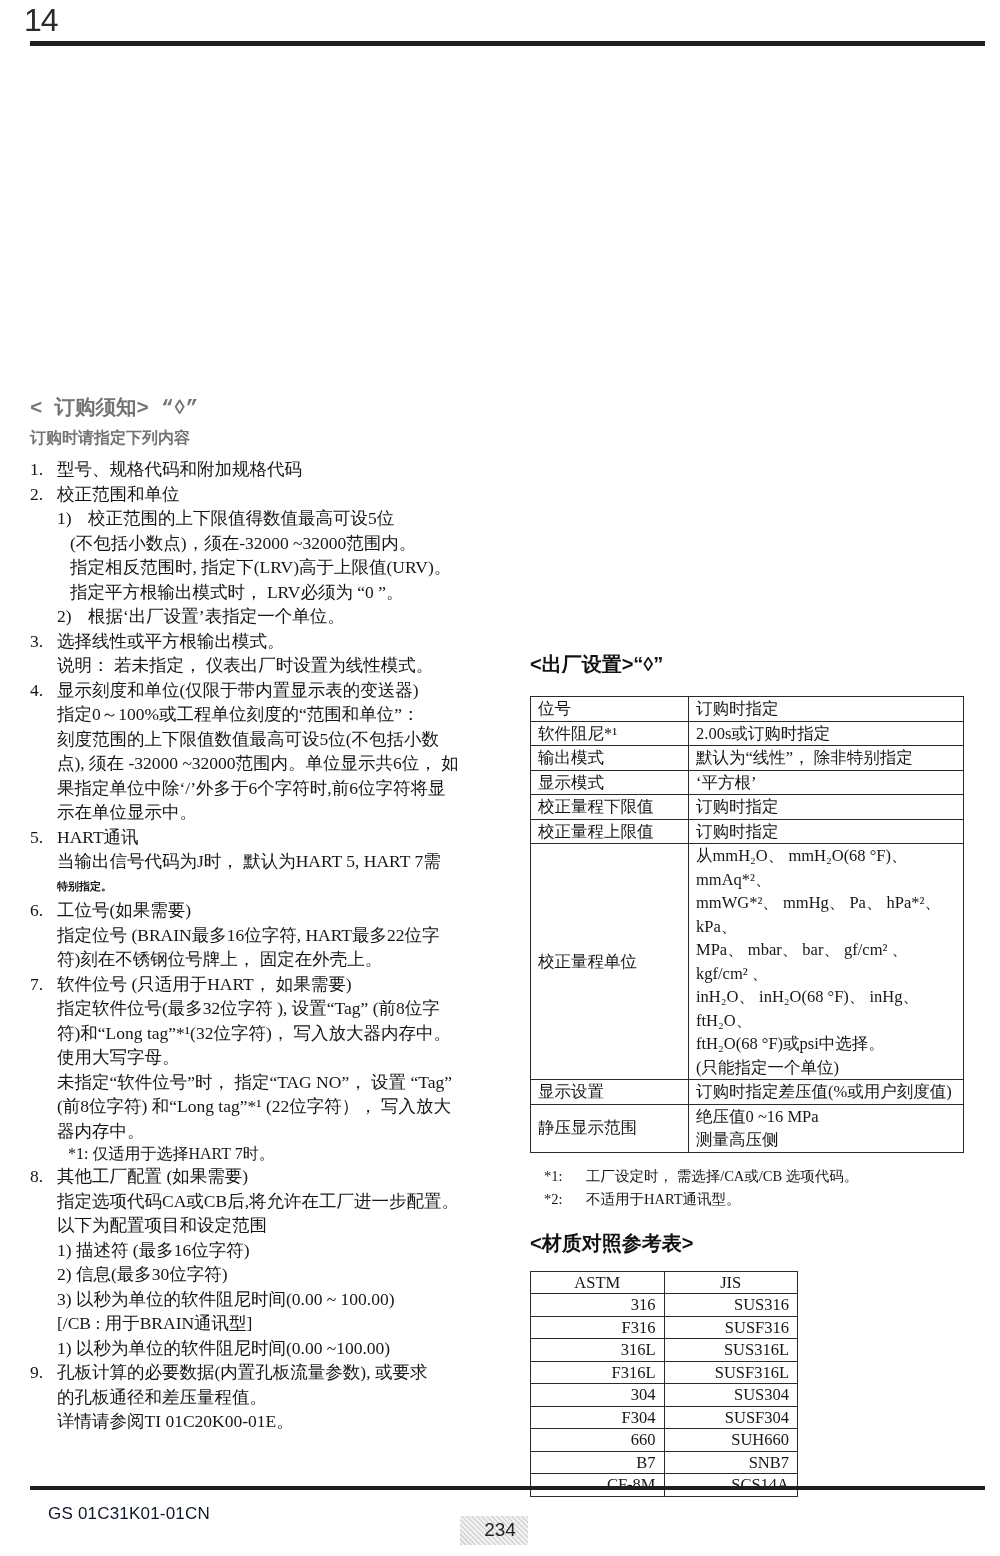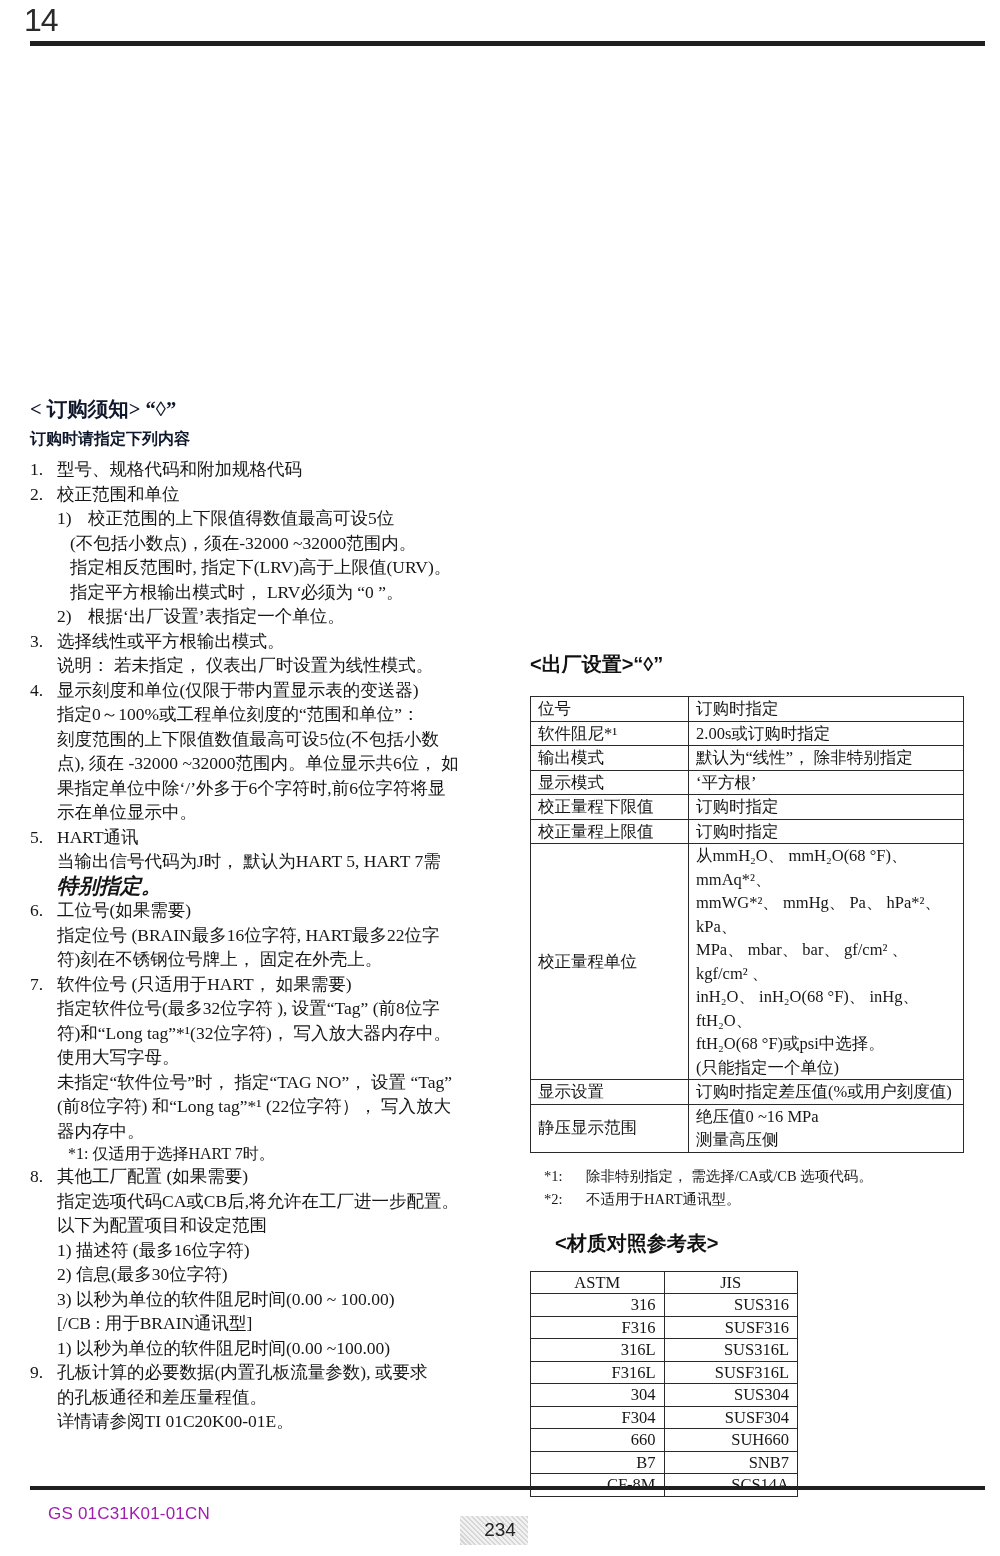--- a/index.html
+++ b/index.html
@@ -12,60 +12,60 @@
   .corner-num{
     position:absolute;left:24px;top:2px;
     font-family:"Liberation Sans","DejaVu Sans",sans-serif;
     font-size:32px;letter-spacing:-1px;color:#2a2a2a;font-weight:400;
   }
   .rule-top{position:absolute;left:30px;top:41px;width:955px;height:5px;background:#1f1f1f;}
   .rule-bottom{position:absolute;left:30px;top:1486px;width:955px;height:4px;background:#1f1f1f;}
   .footer-doc{
     position:absolute;left:48px;top:1504px;
     font-family:"Liberation Sans","DejaVu Sans",sans-serif;
-    font-size:17px;color:#a21caf;letter-spacing:0.2px;
+    font-size:17px;color:#0f172a;letter-spacing:0.2px;
   }
   .page-badge{
     position:absolute;left:460px;top:1516px;min-width:36px;
     padding:3px 10px 4px 22px;text-align:center;
     font-family:"Liberation Sans","DejaVu Sans",sans-serif;
     font-size:19px;color:#222;
     background:repeating-linear-gradient(45deg,#d6d6d6 0 1.5px,#f1f1f1 1.5px 3.5px);
   }
   
   .left-col{position:absolute;left:30px;top:394px;width:498px;font-size:17.5px;line-height:24.5px;}
-  .h1,.h2{font-family:Liberation Serif, serif;font-weight:bold;color:#0f172a;}
+  .h1,.h2{font-family:Liberation Mono, monospace;font-weight:bold;color:#737373;}
   .h1{font-size:20.5px;line-height:30px;}
   .h2{font-size:16px;line-height:30px;margin-bottom:3px;}
   .line{display:flex;}
   .num{flex:0 0 27px;}
   .num:empty{display:none;}
   .i-sub{margin-left:27px;}
   .i-sub .num{flex:0 0 31px;}
   .i-cont1{margin-left:27px;}
   .i-cont2{margin-left:40px;}
   .i-footnote{margin-left:38px;font-size:16px;line-height:21px;}
-  .bold{font-weight:bold;font-family:"Liberation Sans","DejaVu Sans",sans-serif;font-size:21px;font-style:italic;}
+  .bold{font-weight:bold;font-family:"Liberation Sans","DejaVu Sans",sans-serif;font-size:11px;}
   
   .right-col{position:absolute;left:530px;top:650px;width:436px;}
   .r-title{
     font-family:"Liberation Sans","DejaVu Sans",sans-serif;font-weight:bold;
     font-size:20px;line-height:28px;margin:0 0 18px 0;color:#111;
   }
   table.fs{border-collapse:collapse;width:434px;font-size:16.5px;table-layout:fixed;}
   table.fs th,table.fs td{
     border:1.6px solid #2a2a2a;padding:0 7px;vertical-align:middle;
     text-align:left;font-weight:normal;line-height:23.5px;
   }
   table.fs th{width:143px;}
   table.fs td{white-space:pre-line;}
   .fs-footnotes{margin:12px 0 0 14px;font-size:14.5px;line-height:23px;}
   .fn-line{display:flex;}
   .fn-marker{flex:0 0 42px;}
-  .mat-title{margin-top:18px;margin-left:25px;}
+  .mat-title{margin-top:18px;}
   table.mat{border-collapse:collapse;width:268px;font-size:16.5px;table-layout:fixed;margin-top:-4px;}
   table.mat th,table.mat td{
     border:1.6px solid #2a2a2a;padding:0 8px;height:21.5px;
     font-weight:normal;line-height:21px;
   }
   table.mat th{text-align:center;}
   table.mat td{text-align:right;}
 </style>
 </head>
 <body>
@@ -260,21 +260,21 @@
           <td>绝压值0 ~16 MPa
 测量高压侧</td>
         </tr>
       </tbody>
   </table>
 
   <div class="fs-footnotes">
 
   <div class="fn-line">
         <span class="fn-marker">*1:</span>
-        <span>除非特别指定， 需选择/CA或/CB 选项代码。</span>
+        <span>工厂设定时， 需选择/CA或/CB 选项代码。</span>
       </div>
       <div class="fn-line">
         <span class="fn-marker">*2:</span>
         <span>不适用于HART通讯型。</span>
       </div>
     </div>
 
   <div class="r-title mat-title">&lt;材质对照参考表&gt;</div>
 
   <table class="mat">

